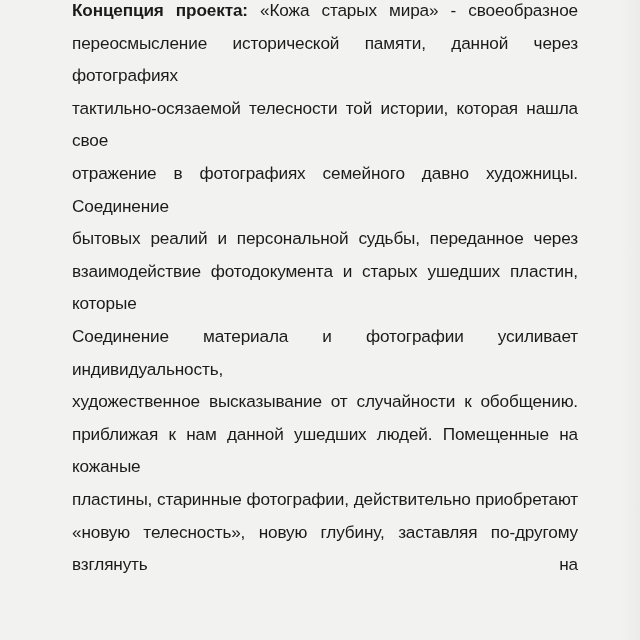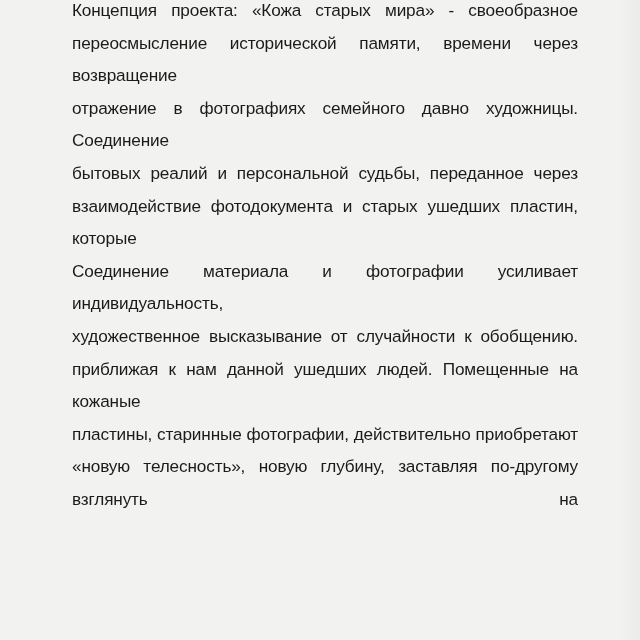--- a/index.html
+++ b/index.html
@@ -21,32 +21,33 @@
     font-size: 17.2px;
     line-height: 32.6px;
     margin: 0;
     letter-spacing: -0.15px;
   }
   .concept {
     margin-left: 72px; width: 506px;
     text-align: justify;
     text-align-last: left;
   }
-  .bold { font-weight: normal; }
+  .bold { font-weight: bold; }
   .jline { display: block; text-align: justify; text-align-last: justify; white-space: normal; }
 </style>
 </head>
 <body>
 
 <div class="page-band"></div>
 
 <div class="doc">
   <div class="para concept">
     <span class="jline"><span class="bold">Концепция проекта:</span> <span>«Кожа старых мира» - своеобразное</span></span>
-    <span class="jline">переосмысление исторической памяти, времени через возвращение</span>
+    <span class="jline">переосмысление исторической памяти, данной через фотографиях</span>
+    <span class="jline">тактильно-осязаемой телесности той истории, которая нашла свое</span>
     <span class="jline">отражение в фотографиях семейного давно художницы. Соединение</span>
     <span class="jline">бытовых реалий и персональной судьбы, переданное через</span>
     <span class="jline">взаимодействие фотодокумента и старых ушедших пластин, которые</span>
     <span class="jline">Соединение материала и фотографии усиливает индивидуальность,</span>
     <span class="jline">художественное высказывание от случайности к обобщению.</span>
     <span class="jline">приближая к нам данной ушедших людей. Помещенные на кожаные</span>
     <span class="jline">пластины, старинные фотографии, действительно приобретают</span>
     <span class="jline">«новую телесность», новую глубину, заставляя по-другому взглянуть на</span>
 
   </div>

